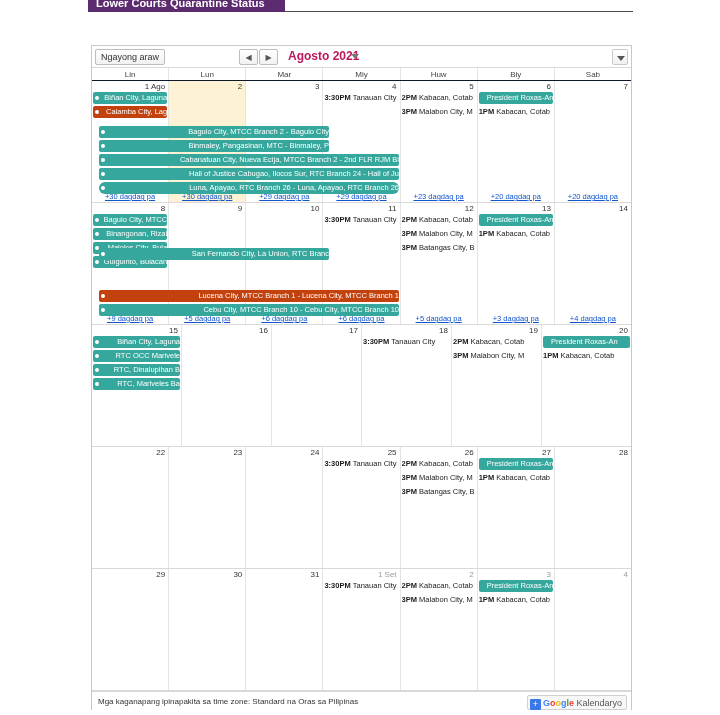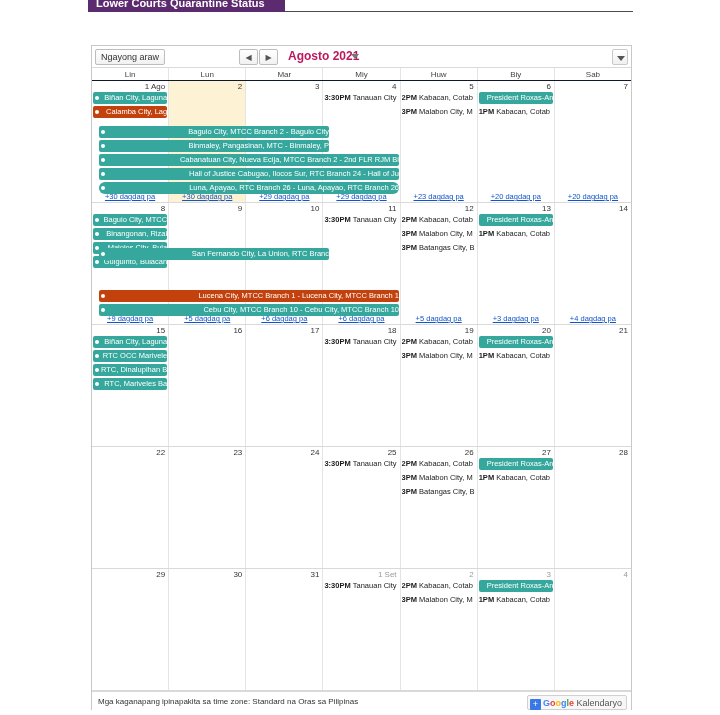--- a/index.html
+++ b/index.html
@@ -355,24 +355,20 @@
               <div class="ev-time"><span class="t">3PM </span><span>Malabon City, M</span></div>
             </div>
           </div>
           <div class="day">
             <div class="daynum">20</div>
             <div class="ev-layer">
               <div class="ev-box">President Roxas-An</div>
               <div class="ev-time"><span class="t">1PM </span><span>Kabacan, Cotab</span></div>
             </div>
           </div>
-          <div class="day">
-            <div class="daynum">21</div>
-            <div class="ev-layer"></div>
-          </div>
         </div>
         <div class="week w4">
           <div class="day">
             <div class="daynum">22</div>
             <div class="ev-layer"></div>
           </div>
           <div class="day">
             <div class="daynum">23</div>
             <div class="ev-layer"></div>
           </div>

